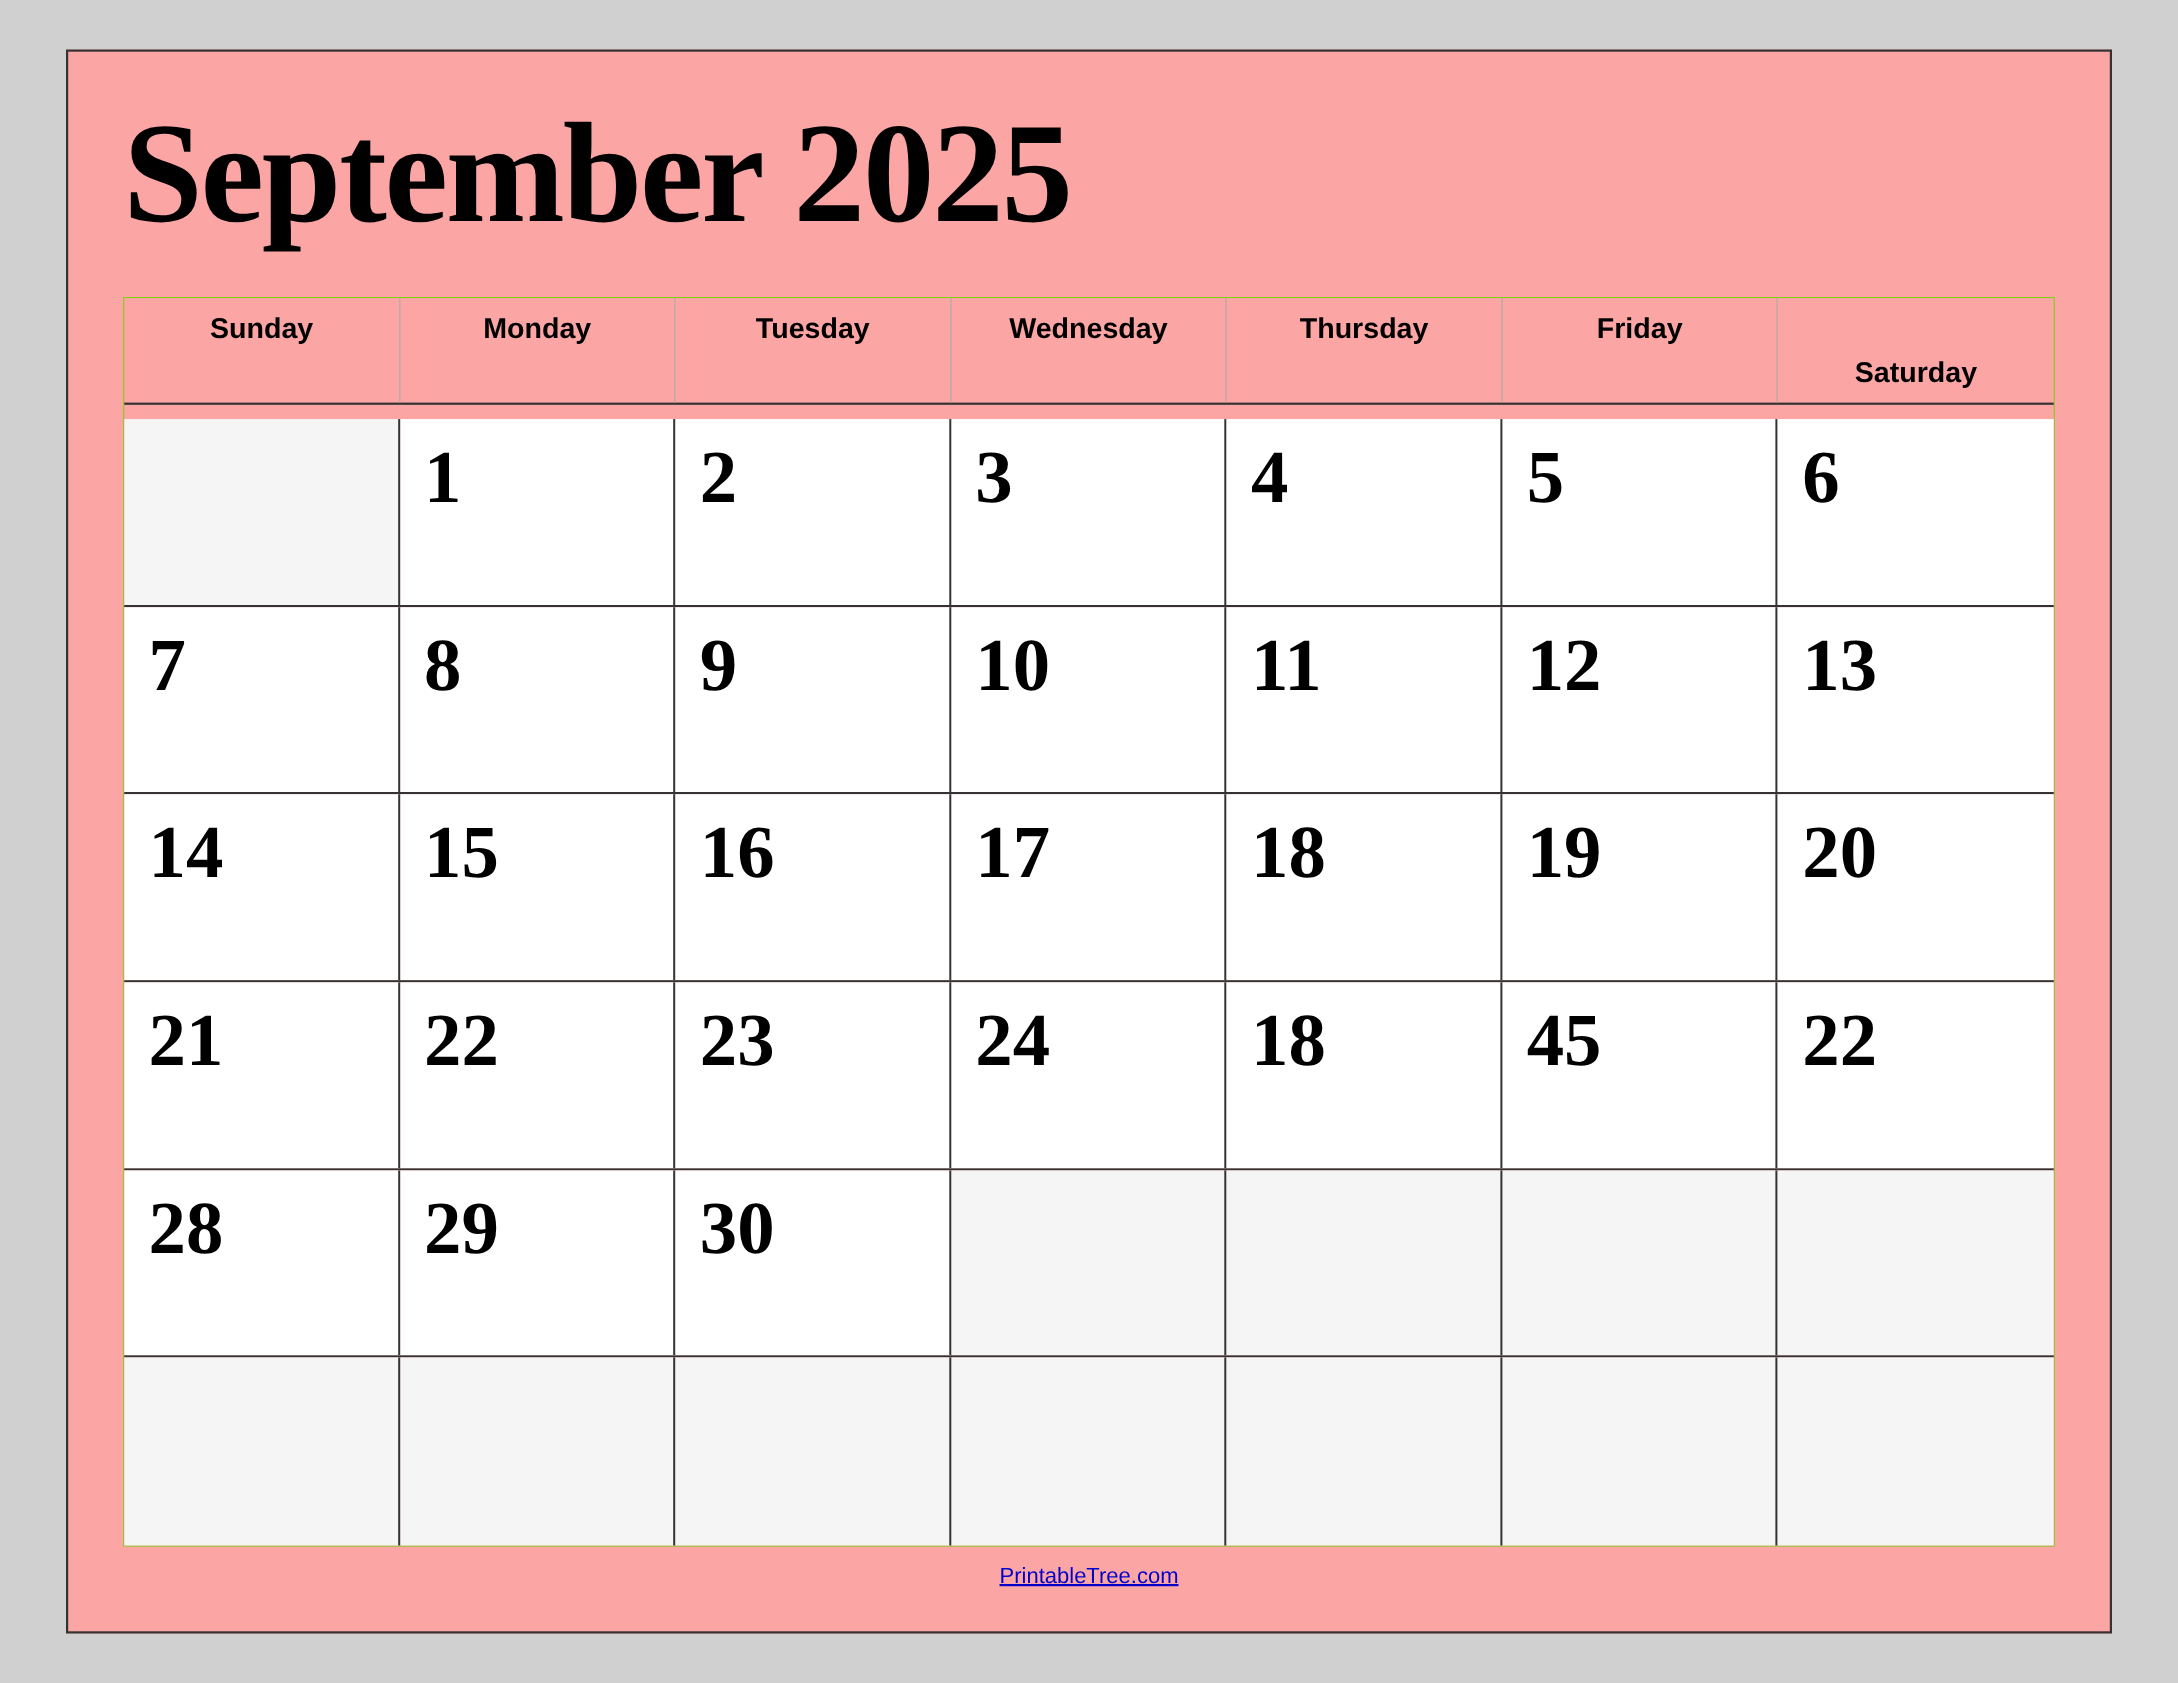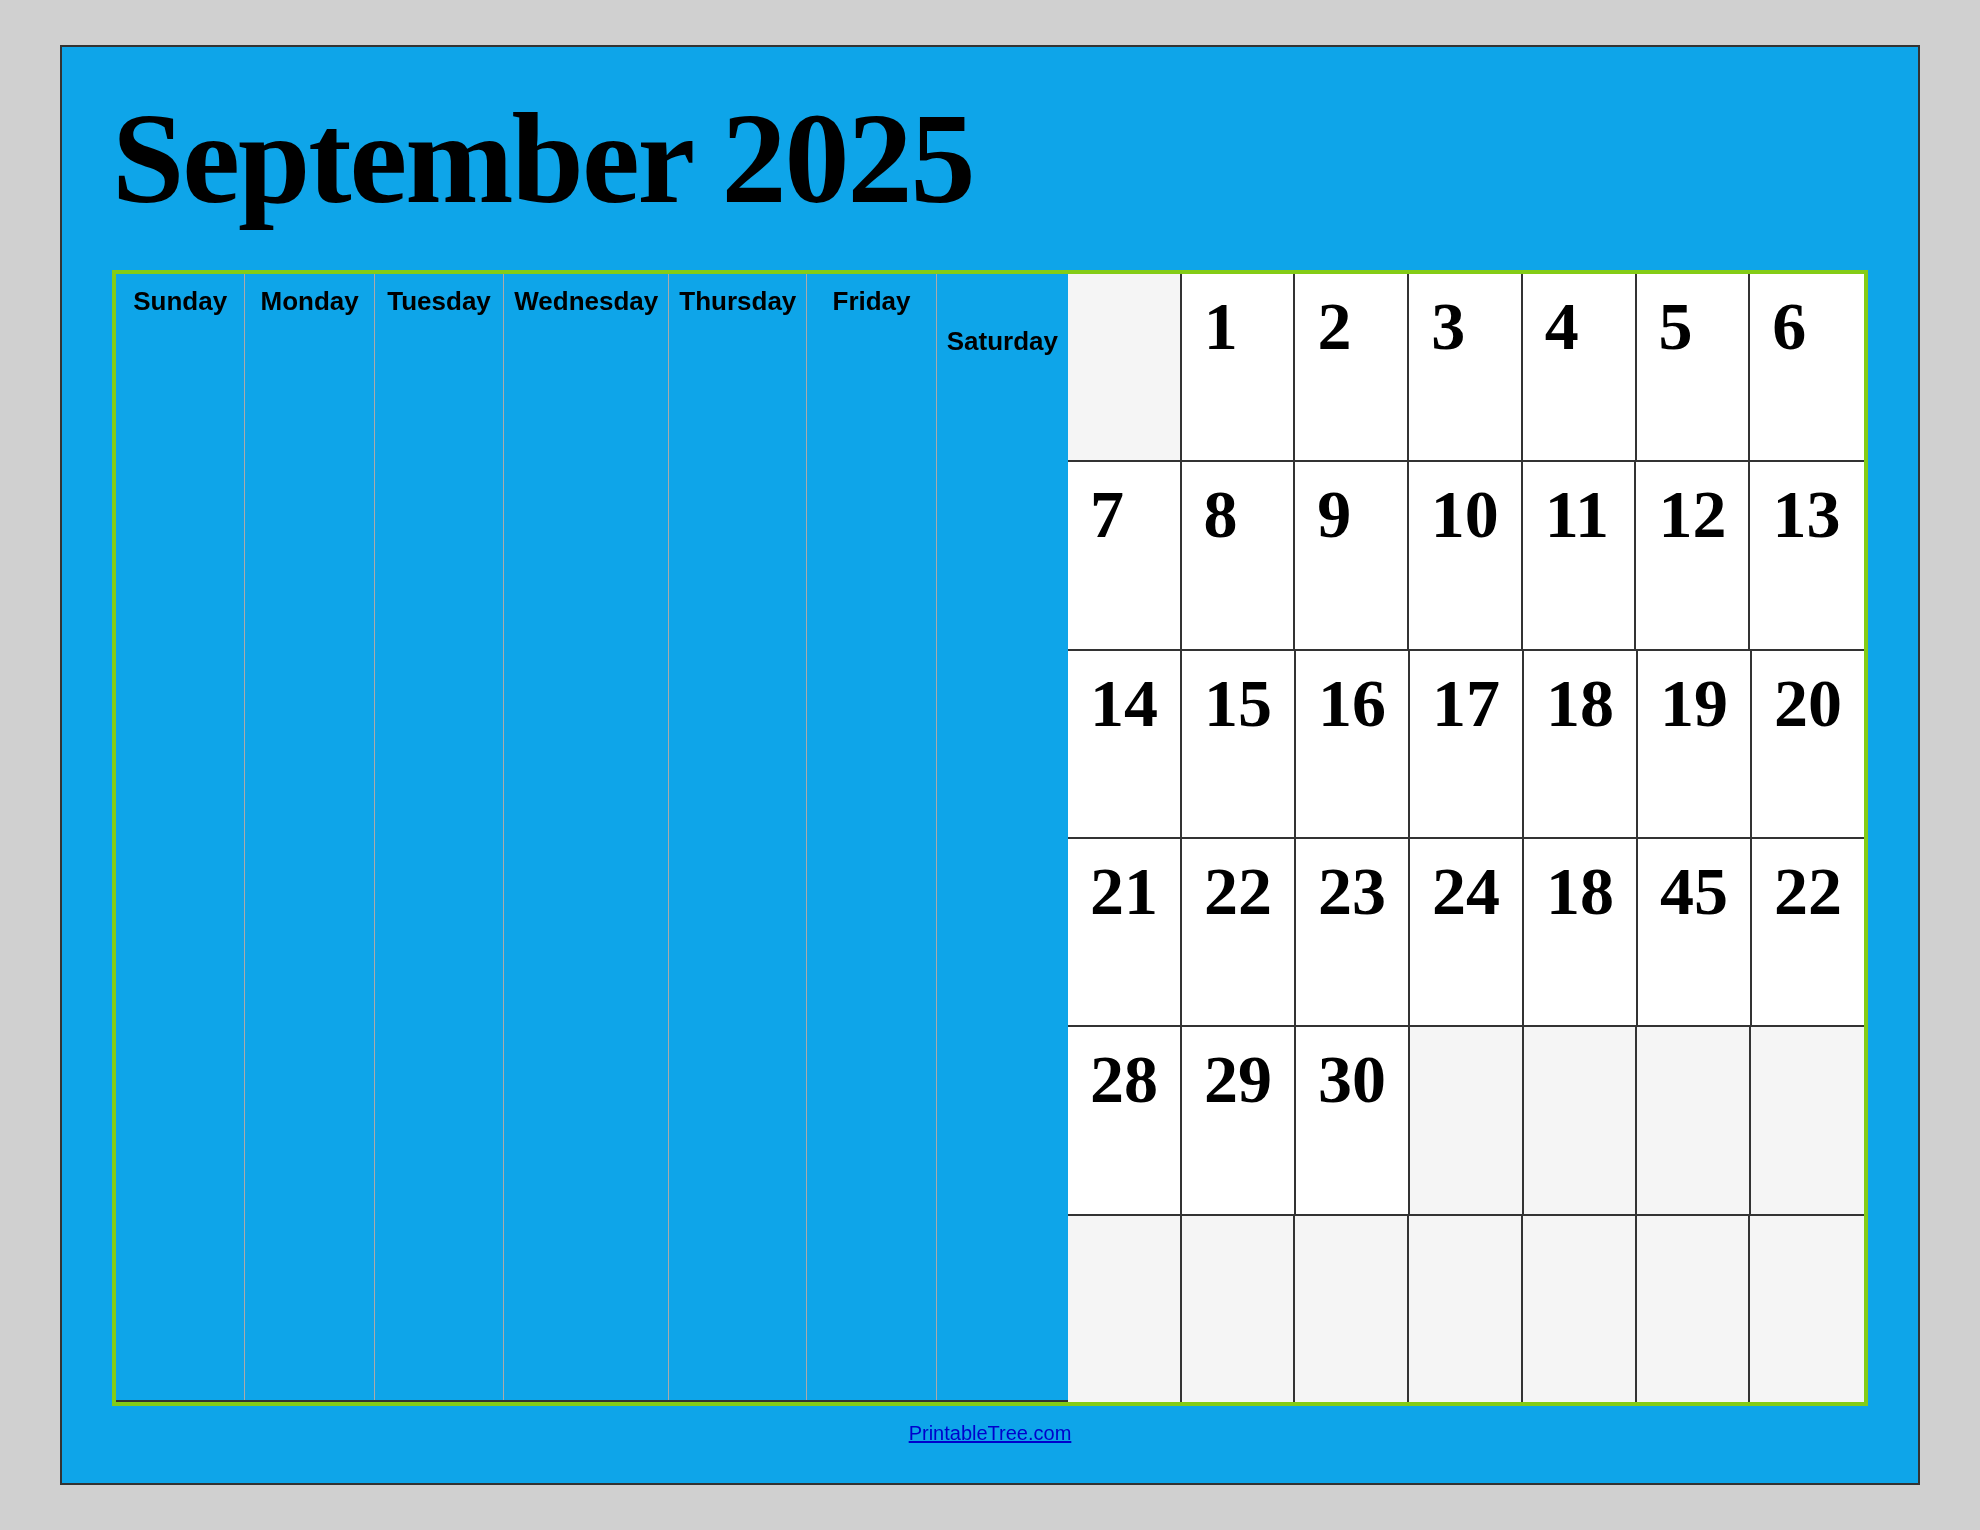--- a/index.html
+++ b/index.html
@@ -11,21 +11,21 @@
     body {
       background: #d0d0d0;
       display: flex;
       justify-content: center;
       align-items: center;
       min-height: 100vh;
       font-family: Georgia, 'Times New Roman', serif;
     }
 
     .calendar-page {
-      background: #0ea5e9;
+      background: #fca5a5;
       width: 1860px;
       min-height: 1440px;
       border: 2px solid #333;
       padding: 40px 50px 30px 50px;
       display: flex;
       flex-direction: column;
     }
 
     .calendar-title {
       font-size: 130px;
@@ -33,21 +33,23 @@
       font-family: Georgia, 'Times New Roman', serif;
       color: #000000;
       line-height: 1.1;
       margin-bottom: 40px;
       letter-spacing: -2px;
     }
 
     .calendar-grid {
       flex: 1;
       display: flex;
-      border: 4px solid #84cc16;
+      flex-direction: column;
+      border: 1px solid #84cc16;
+      gap: 13px;
     }
 
     .day-headers {
       display: grid;
       grid-template-columns: repeat(7, 1fr);
       border-bottom: 2px solid #333;
     }
 
     .day-header {
       padding: 12px 10px;

